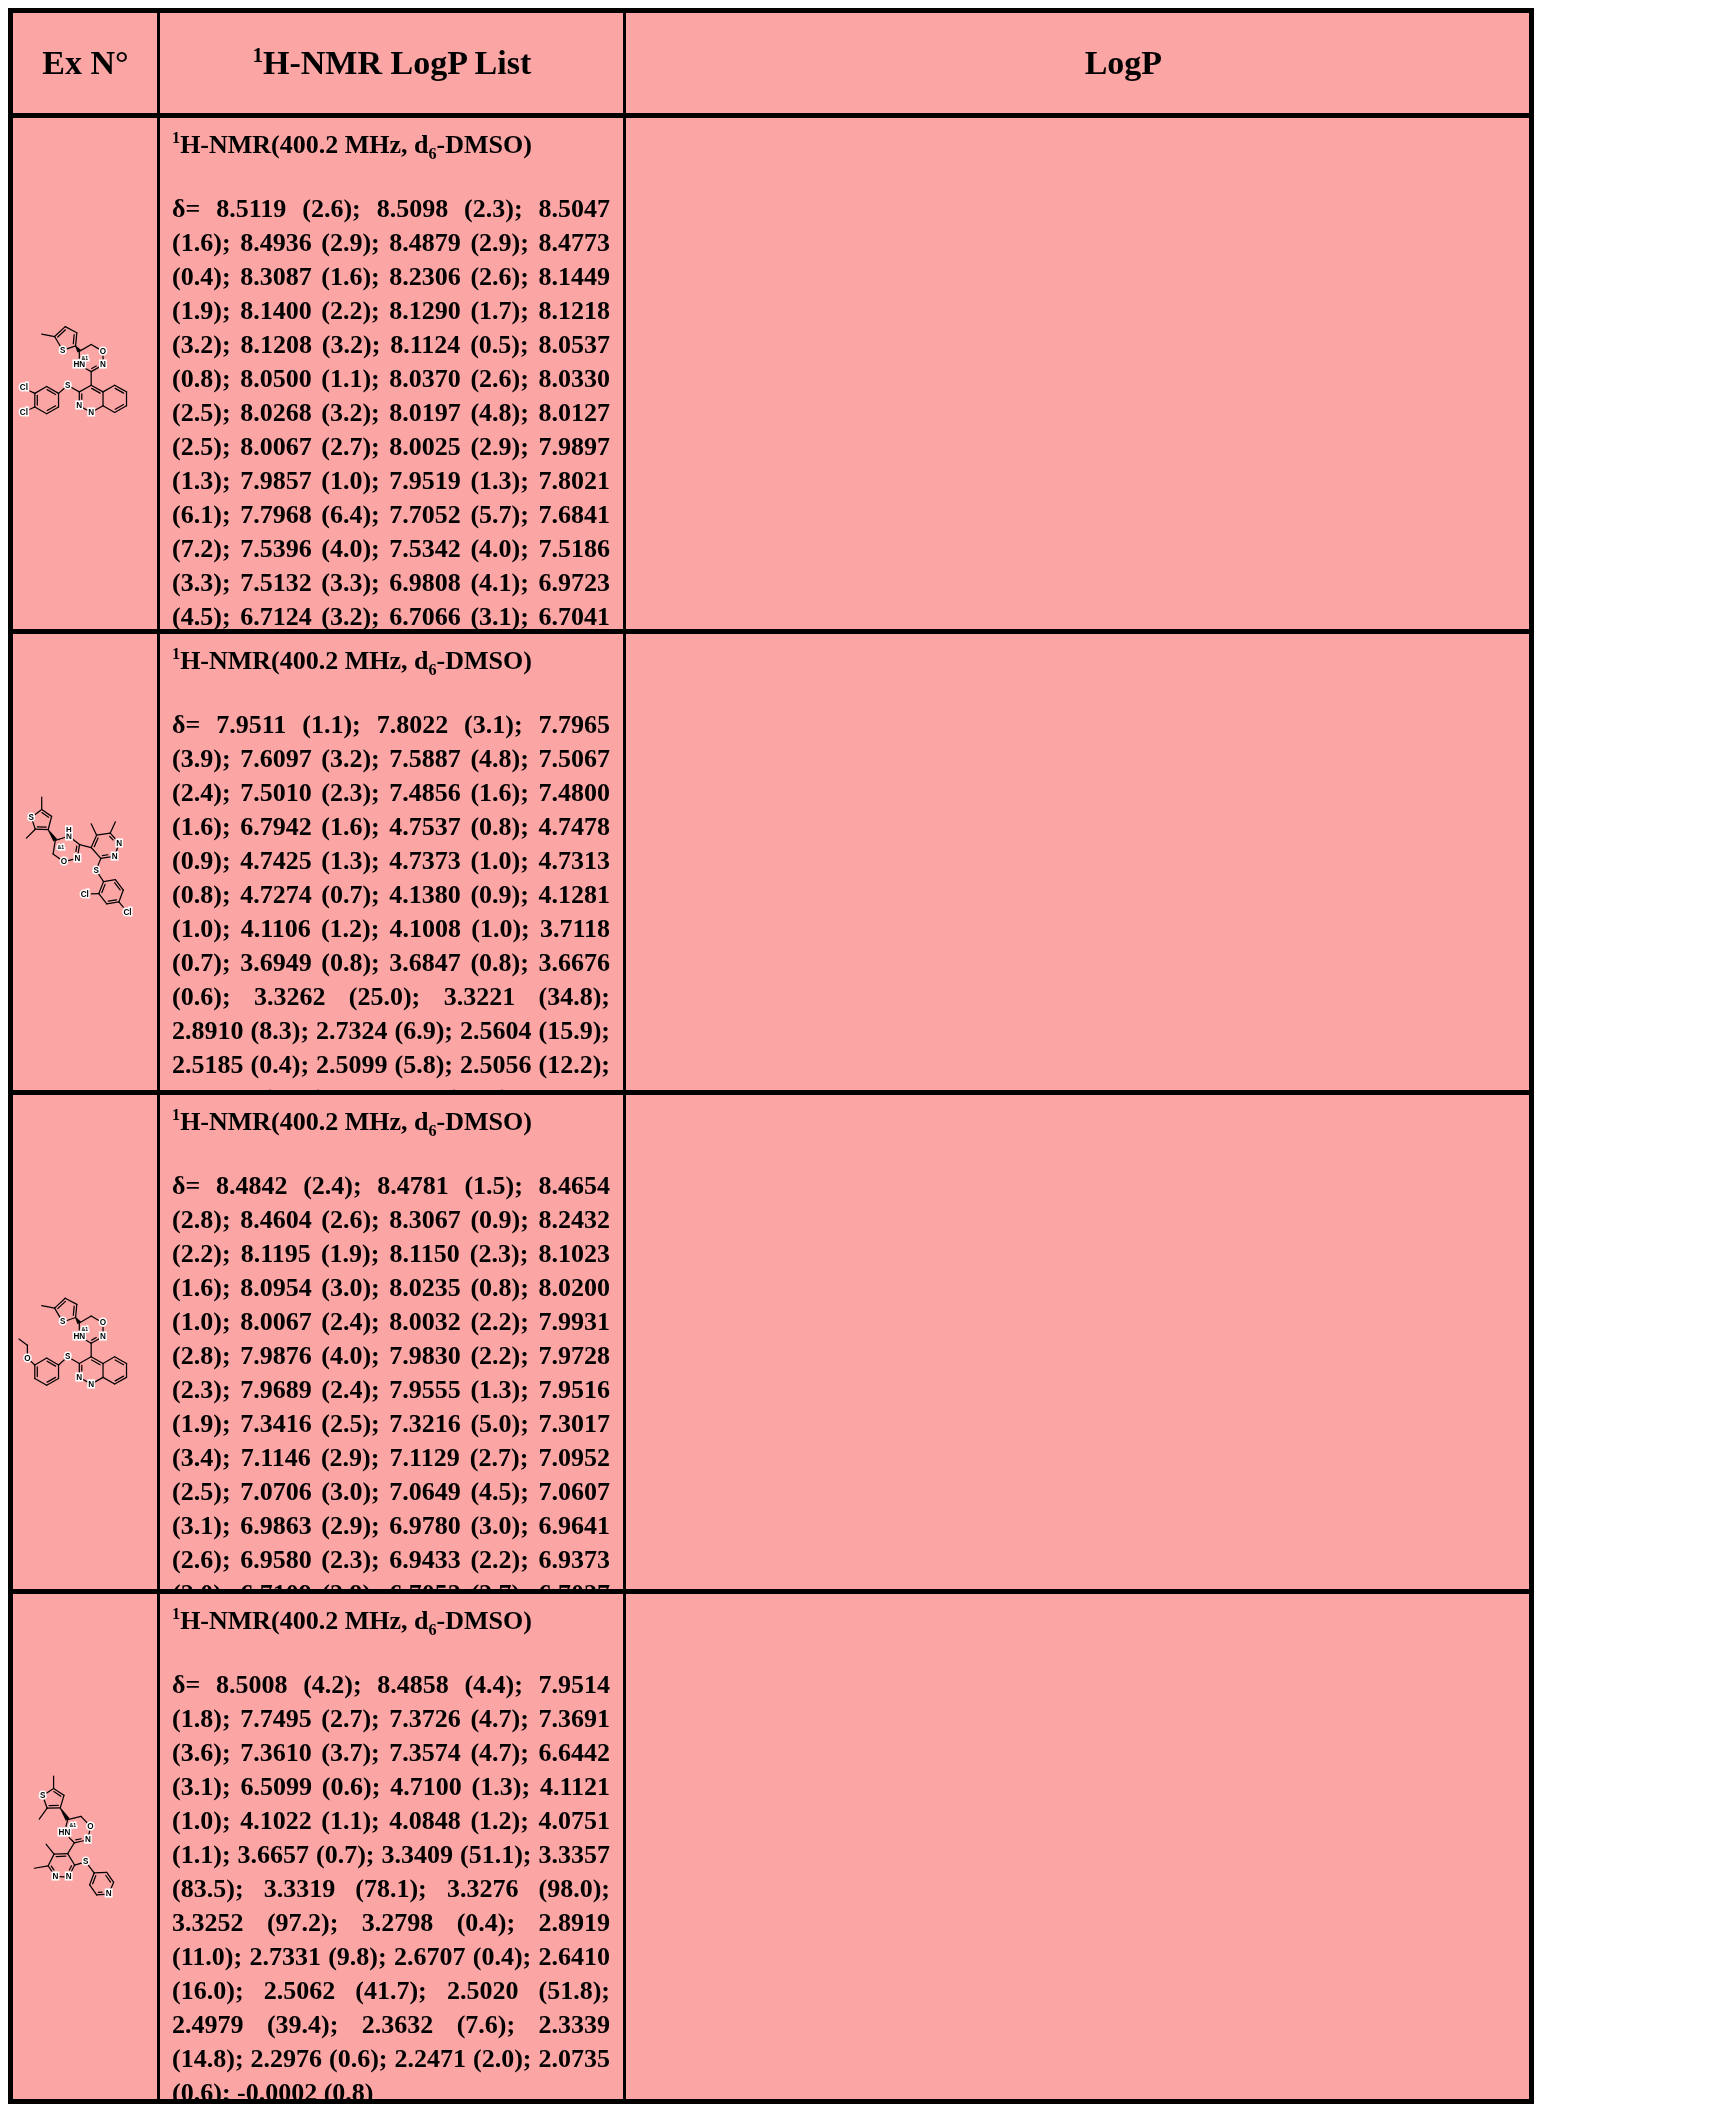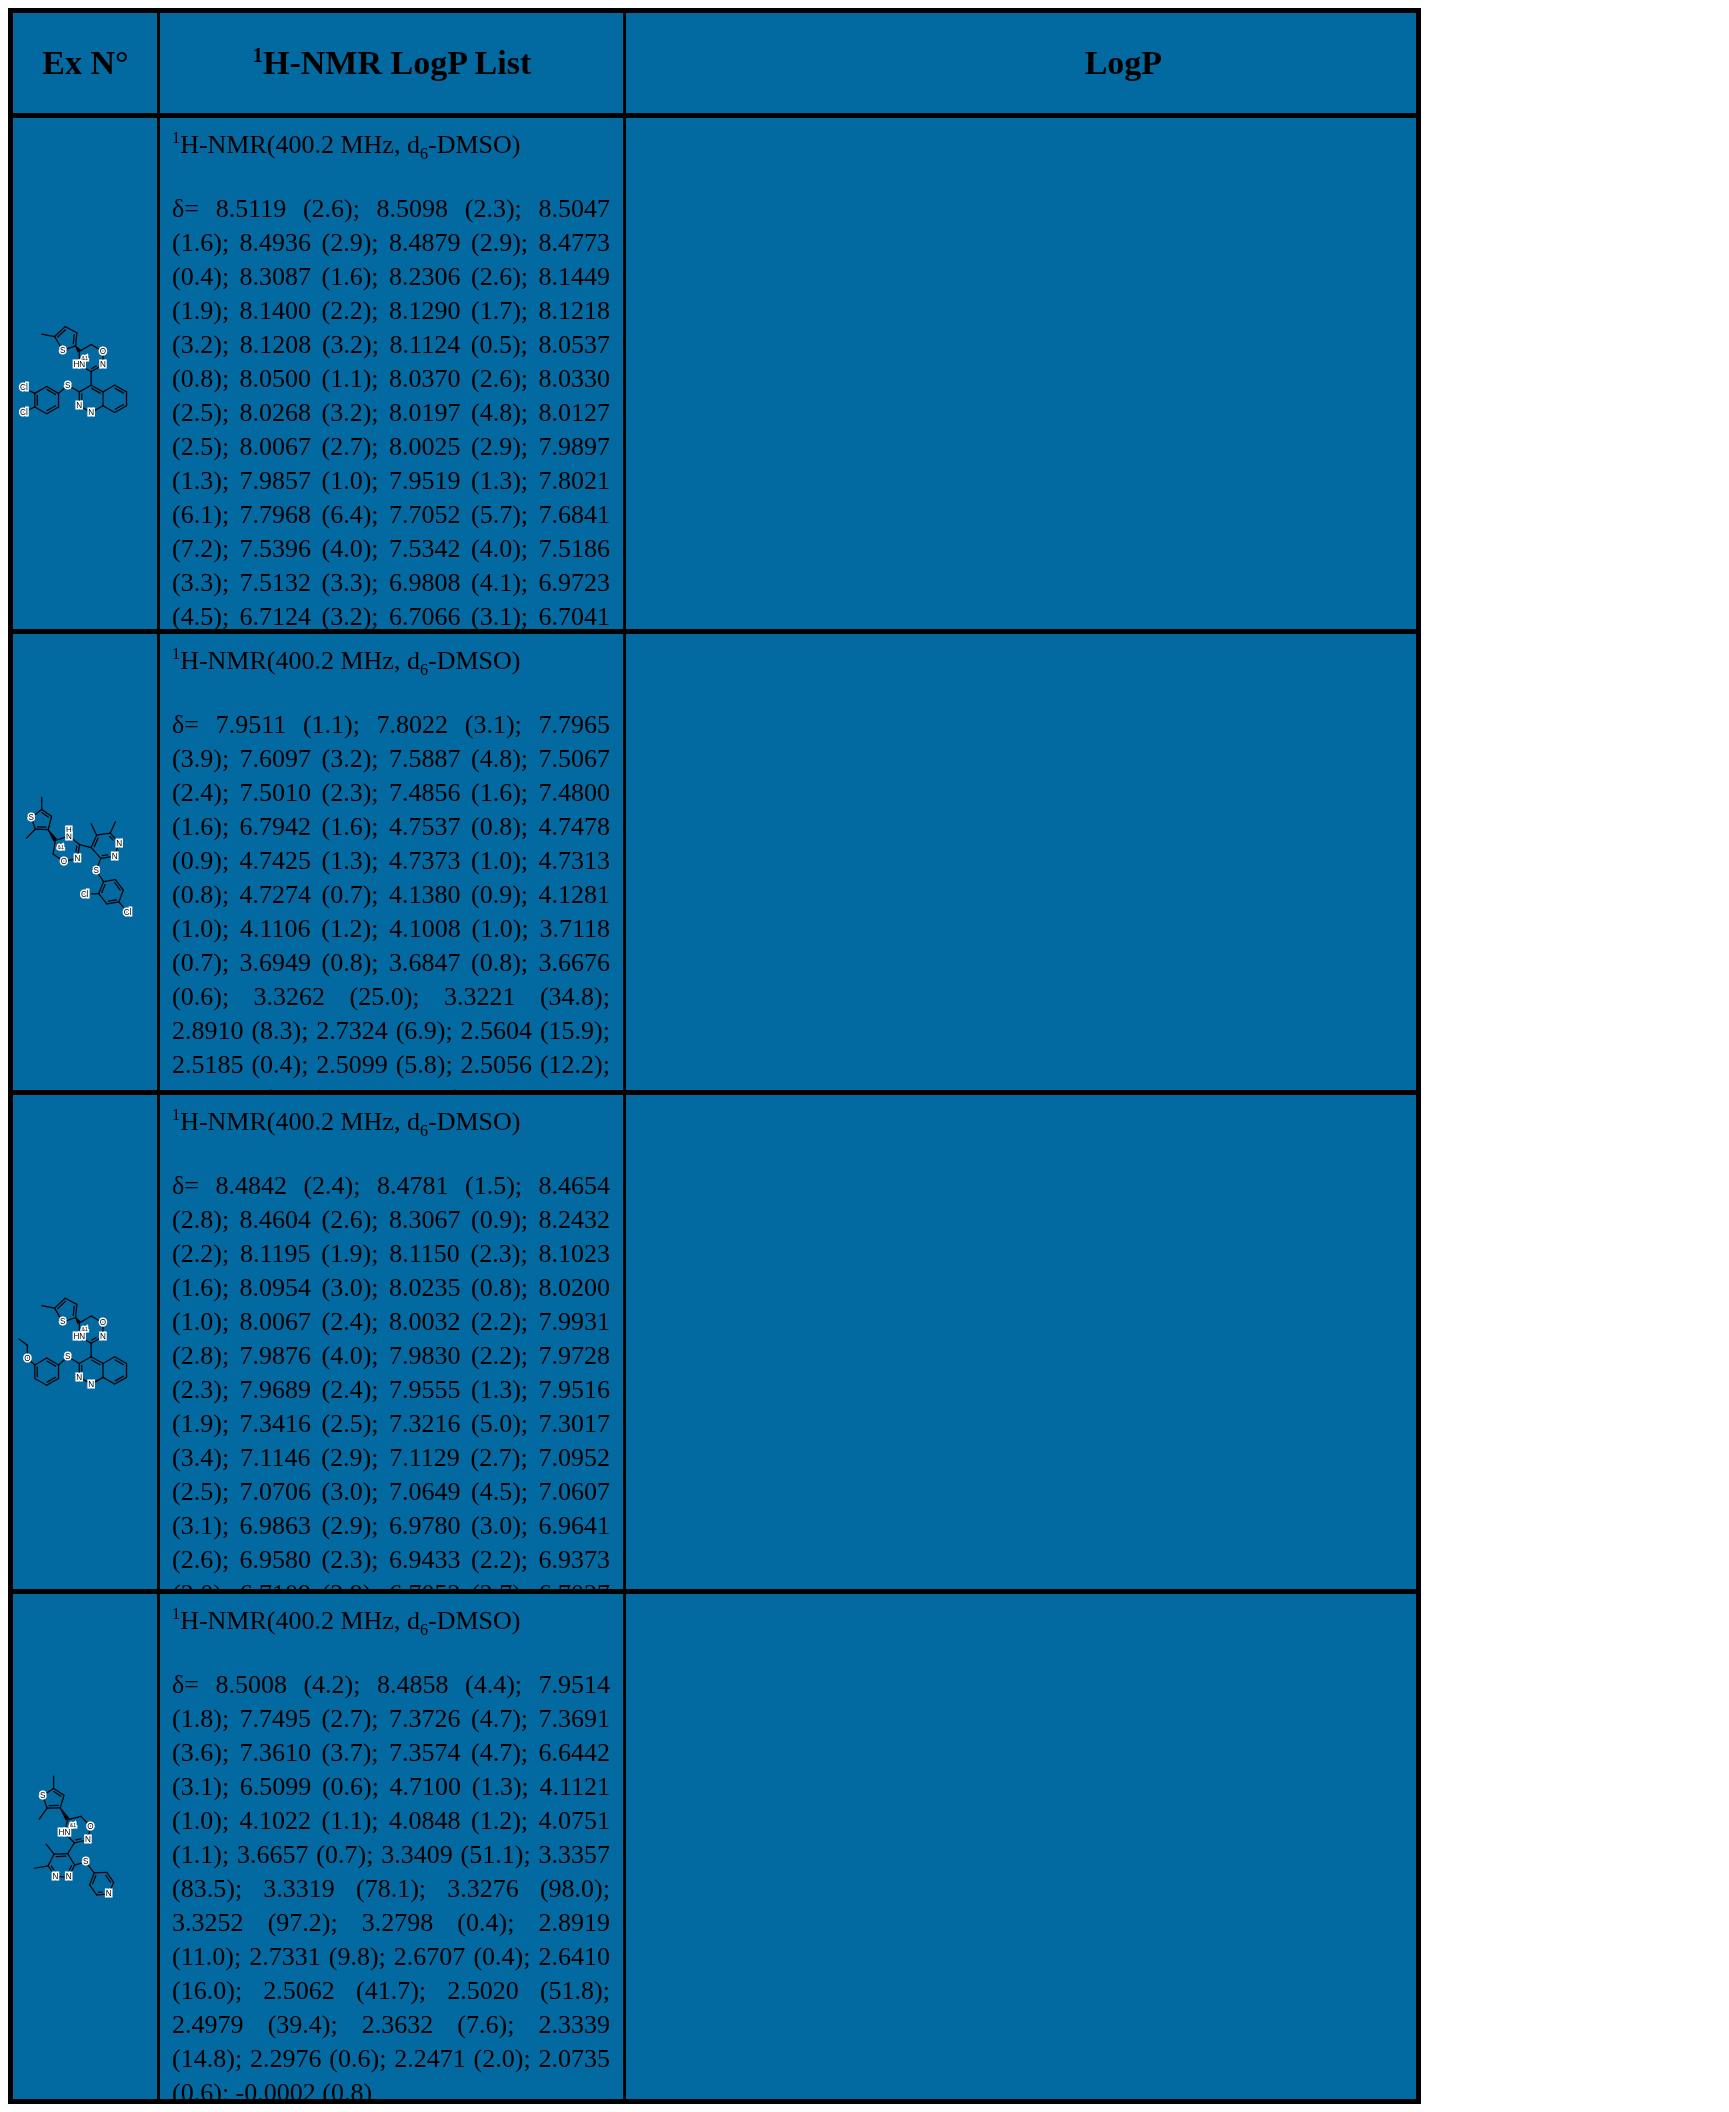--- a/index.html
+++ b/index.html
@@ -1,25 +1,25 @@
 <!DOCTYPE html>
 <html style="font-size:13.4px"><head>
 <meta charset="utf-8">
 <style>
   html,body{margin:0;padding:0;background:#fff;}
   body{width:1729px;height:2113px;position:relative;font-family:"Liberation Serif",serif;color:#000;}
   #tbl{
-    position:absolute;left:8.4px;top:8.4px;width:1413px;height:2096px;
+    position:absolute;left:8.4px;top:8.4px;width:1526px;height:2096px;
     border:5px solid #000;box-sizing:border-box;
     display:grid;
     grid-template-columns:147px 466px 994px 1fr;
     grid-template-rows:105px 516px 461px 499px 1fr;
-    overflow:hidden;background:#0369a1;
+    overflow:hidden;background:#fca5a5;
   }
-  .cell{box-sizing:border-box;border-right:3.4px solid #000;border-bottom:5.9px solid #000;overflow:hidden;}
+  .cell{box-sizing:border-box;border-right:3.4px solid #000;border-bottom:5.9px solid #000;overflow:hidden;font-weight:bold;}
   .lastcol{border-right:none;}
   .lastrow{border-bottom:none;}
   .hcell{display:flex;align-items:center;justify-content:center;
          font-weight:bold;font-size:34px;}
   .excell{display:flex;align-items:center;justify-content:center;font-size:31px;}
   .structcell{display:flex;align-items:center;justify-content:center;padding:3.4px;}
   .mol{width:100%;height:100%;display:block;}
   .mol line{stroke:#000;stroke-width:5;stroke-linecap:round;}
   .mol polygon{stroke:none;}
   .mol text{font-family:"Liberation Sans",sans-serif;fill:#000;

